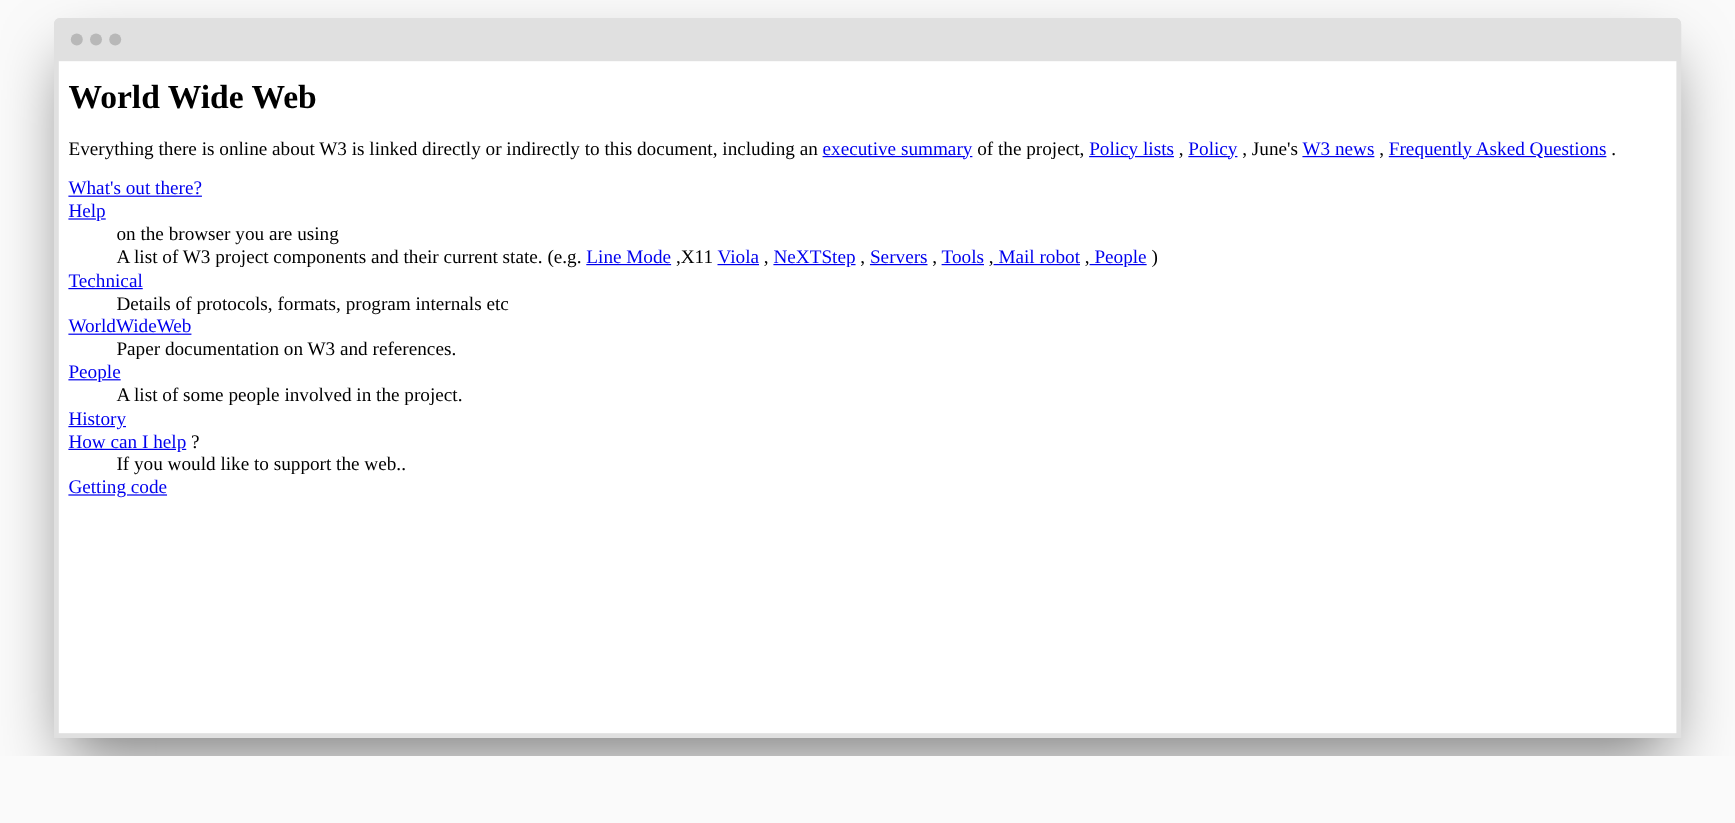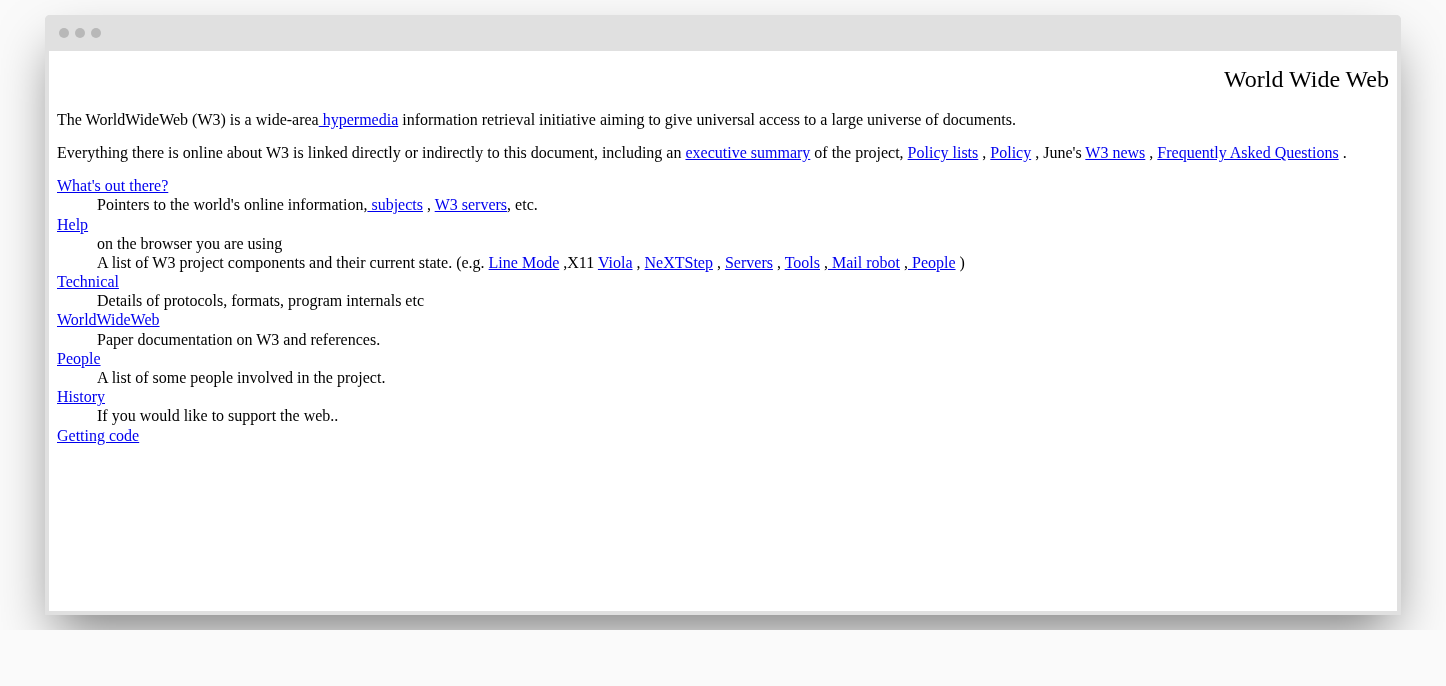--- a/index.html
+++ b/index.html
@@ -30,24 +30,23 @@
     }
     .content {
       background: #fff;
       margin: 0 4px 4px 4px;
       padding: 10px 8px 20px 8px;
       min-height: 560px;
       font-size: 16px;
       line-height: 1.2;
     }
     h1 {
-      font-size: 24px;
-      font-weight: normal;
+      font-size: 28px;
+      font-weight: bold;
       margin: 4px 0 16px 0;
-      text-align: right;
     }
     p {
       margin: 0 0 14px 0;
     }
     a {
       color: #0000ee;
       text-decoration: underline;
     }
     dl { margin: 0; }
     dt { }
@@ -58,38 +57,35 @@
 
 <div class="window">
   <div class="titlebar">
     <span class="traffic-light"></span>
     <span class="traffic-light"></span>
     <span class="traffic-light"></span>
   </div>
   <div class="content">
     <h1>World Wide Web</h1>
 
-    <p>
-      <span>The WorldWideWeb (W3) is a wide-area</span><a href="#"> hypermedia</a><span> information retrieval initiative aiming to give universal access to a large universe of documents.</span>
-    </p>
 
     <p>
       <span>Everything there is online about W3 is linked directly or indirectly to this document, including an </span><a href="#">executive summary</a><span> of the project, </span><a href="#">Policy lists</a><span> , </span><a href="#">Policy</a><span> , June's </span><a href="#">W3 news</a><span> , </span><a href="#">Frequently Asked Questions</a><span> .</span>
     </p>
 
     <dl id="deflist">
         <dt><a href="#">What's out there?</a></dt>
-        <dd><span>Pointers to the world's online information,</span><a href="#"> subjects</a><span> , </span><a href="#">W3 servers</a><span>, etc.</span></dd>
         <dt><a href="#">Help</a></dt>
         <dd><span>on the browser you are using</span></dd>
         <dd><span>A list of W3 project components and their current state. (e.g. </span><a href="#">Line Mode</a><span> ,X11 </span><a href="#">Viola</a><span> , </span><a href="#">NeXTStep</a><span> , </span><a href="#">Servers</a><span> , </span><a href="#">Tools</a><span> ,</span><a href="#"> Mail robot</a><span> ,</span><a href="#"> People</a><span> )</span></dd>
         <dt><a href="#">Technical</a></dt>
         <dd><span>Details of protocols, formats, program internals etc</span></dd>
         <dt><a href="#">WorldWideWeb</a></dt>
         <dd><span>Paper documentation on W3 and references.</span></dd>
         <dt><a href="#">People</a></dt>
         <dd><span>A list of some people involved in the project.</span></dd>
         <dt><a href="#">History</a></dt>
+        <dt><a href="#">How can I help</a><span> ?</span></dt>
         <dd><span>If you would like to support the web..</span></dd>
         <dt><a href="#">Getting code</a></dt>
       </dl>
   </div>
 </div>
 
 </body></html>

